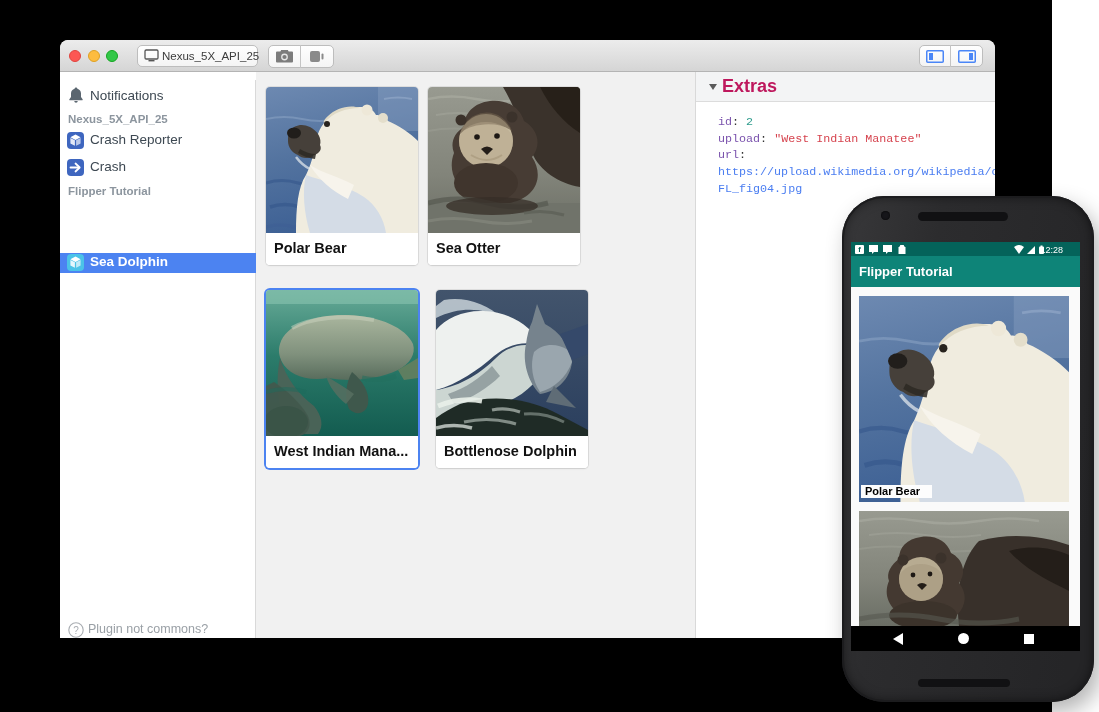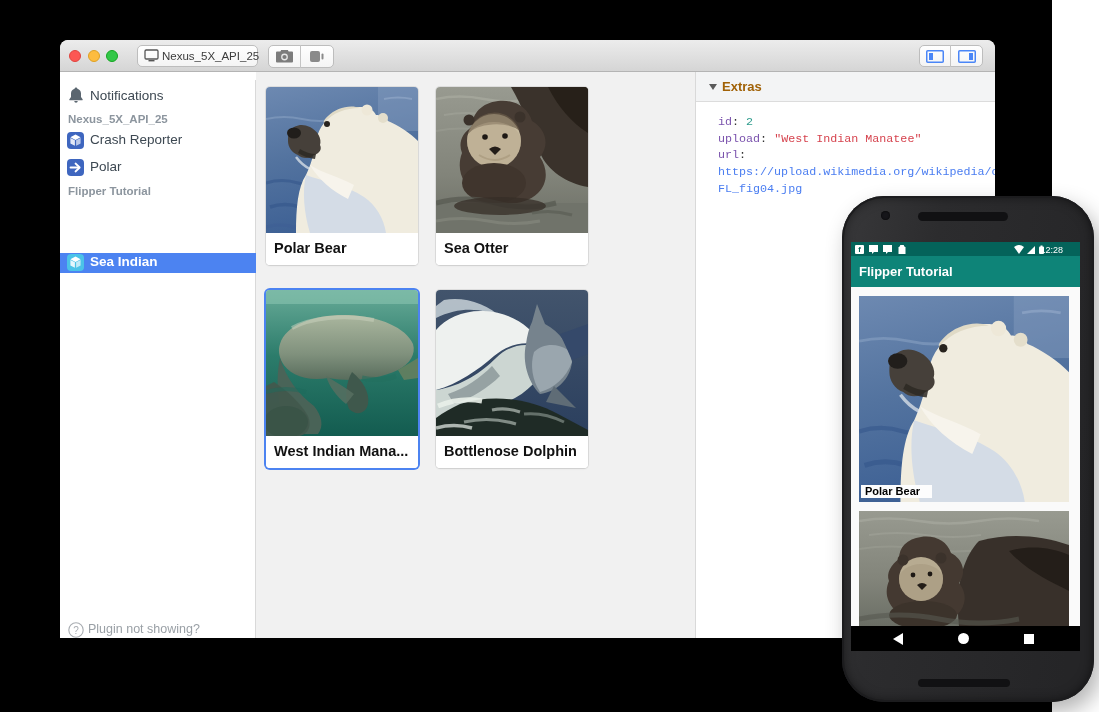--- a/index.html
+++ b/index.html
@@ -45,21 +45,21 @@
   .card .img { position:absolute; left:0; top:0; width:152px; height:146px; }
   .card .cap { position:absolute; left:0; top:146px; width:152px; height:32px; background:#fff;
       font-size:14.5px; font-weight:bold; color:#111; line-height:30px; padding-left:8px;
       white-space:nowrap; overflow:hidden; }
   #card3 { box-shadow:0 0 0 2px #4c83f1; }
 
   
   #extras { left:635px; top:32px; width:300px; height:566px; background:#fff;
       border-left:1px solid #d9d9d9; }
   #exhead { position:absolute; left:0; top:0; width:299px; height:30px; background:#f3f4f5;
-      border-bottom:1px solid #dcdcdc; font-size:13px; font-weight:bold; color:#a16207;
+      border-bottom:1px solid #dcdcdc; font-size:18px; font-weight:bold; color:#be185d;
       line-height:29px; padding-left:26px; }
   #extri { position:absolute; left:13px; top:12px; width:0; height:0;
       border-left:4.5px solid transparent; border-right:4.5px solid transparent;
       border-top:6px solid #5a5a5a; }
   #excode { position:absolute; left:22px; top:42px; width:277px;
       font-family:"Liberation Mono", monospace; font-size:11.7px; line-height:16.7px;
       white-space:pre; overflow:hidden; }
   .jk { color:#7a52ad; } .jn { color:#2f9c8d; } .js { color:#d6434e; }
   .ju { color:#4a7df1; } .jc { color:#333; }
 
@@ -270,51 +270,51 @@
       </div>
       <div class="srow" style="top:74px;">
         <div class="icon icblue">
           <svg width="17" height="17" viewBox="0 0 17 17">
               <g stroke="#fff" fill="none">
                 <path d="M3.5 8.5h8" stroke-width="1.8" stroke-linecap="round"></path>
                 <path d="M8.5 4.5l4.2 4-4.2 4" stroke-width="1.8" stroke-linecap="round" stroke-linejoin="round" fill="none"></path>
               </g>
             </svg>
         </div>
-        <span class="lbl">Polar</span>
+        <span class="lbl">Crash</span>
       </div>
       <span class="shead" style="top:105px;">Flipper Tutorial</span>
       <div id="selrow" class="abs"></div>
       <div class="srow" style="top:172px; color:#fff; font-weight:bold;">
         <div class="icon iccyan" style="top:1.5px">
           <svg width="17" height="17" viewBox="0 0 17 17">
               <path d="M8.5 2.6 L13.6 5.3 L8.5 8 L3.4 5.3 Z" fill="#fff"></path>
               <path d="M3.4 5.9 L7.9 8.3 V13.8 L3.4 11.4 Z" fill="#fff" opacity="0.85"></path>
               <path d="M13.6 5.9 L9.1 8.3 V13.8 L13.6 11.4 Z" fill="#fff" opacity="0.65"></path>
             </svg>
         </div>
-        <span class="lbl" style="top:2px">Sea Indian</span>
+        <span class="lbl" style="top:2px">Sea Dolphin</span>
       </div>
       <div id="foot">
         <svg class="abs" style="left:0;top:2px" width="16" height="16" viewBox="0 0 16 16">
             <circle cx="8" cy="8" r="7.2" fill="none" stroke="#a9adb2" stroke-width="1.1"></circle>
             <text x="8" y="11.6" text-anchor="middle" font-size="10" fill="#a9adb2" font-family="Liberation Sans">?</text>
           </svg>
-        <span style="position:absolute;left:20px;top:2px">Plugin not showing?</span>
+        <span style="position:absolute;left:20px;top:2px">Plugin not commons?</span>
       </div>
     </div>
 
     <div id="main" class="abs">
       <div id="card1" class="card" style="left:10px;top:15px;">
           <div class="img"><svg width="152" height="146">
               <use href="#art-bear"></use>
             </svg></div>
           <div class="cap">Polar Bear</div>
         </div>
-      <div id="card2" class="card" style="left:180px;top:15px;padding-left:44px;">
+      <div id="card2" class="card" style="left:172px;top:15px;padding-left:44px;">
           <div class="img"><svg width="152" height="146">
               <use href="#art-otter"></use>
             </svg></div>
           <div class="cap">Sea Otter</div>
         </div>
       <div id="card4" class="card" style="left:180px;top:218px;">
           <div class="img"><svg width="152" height="146">
               <use href="#art-dolphin"></use>
             </svg></div>
           <div class="cap">Bottlenose Dolphin</div>

